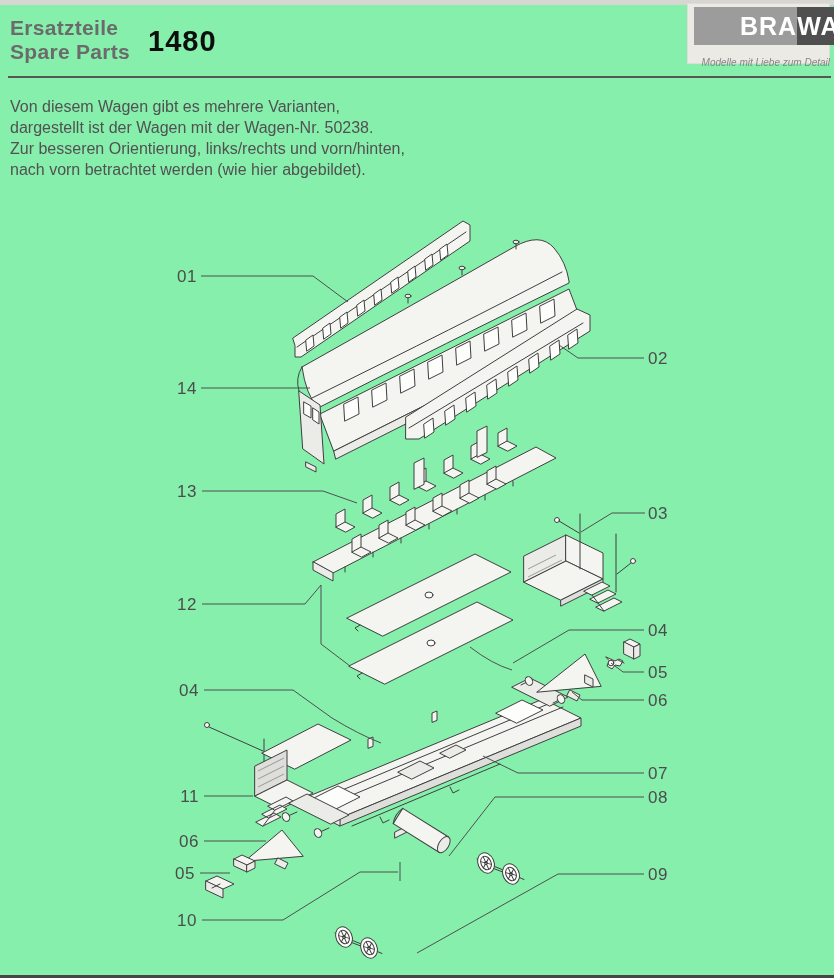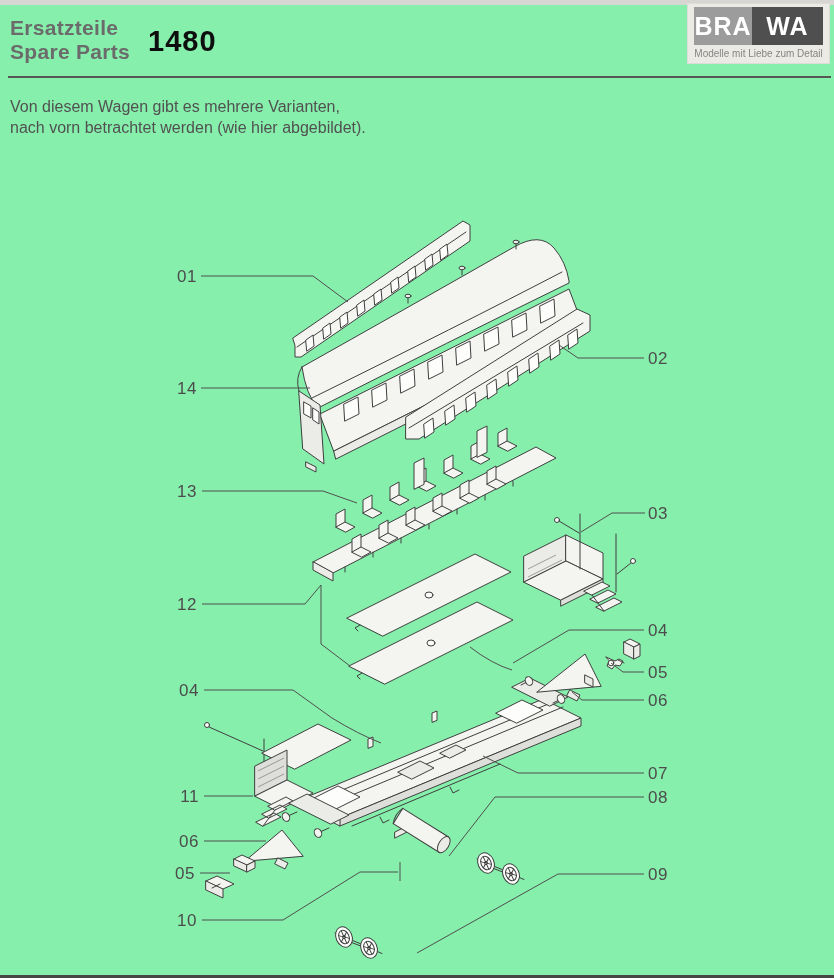--- a/index.html
+++ b/index.html
@@ -10,24 +10,24 @@
   .titles{position:absolute;left:10px;top:16px;font-size:21px;font-weight:bold;
           color:#6b6b6b;line-height:24px;letter-spacing:0.3px;}
   .model-number{position:absolute;left:148px;top:25px;font-size:29px;font-weight:bold;
           color:#0e0e0e;letter-spacing:1px;}
   .header-rule{position:absolute;left:8px;top:76px;width:823px;height:2px;background:#56565
 4;background:#565654;}
   .logo{position:absolute;left:687px;top:3px;width:143px;height:61px;background:#eceae5;
         box-shadow:inset 0 0 0 1px #dedcd6;}
   .logo-blocks{display:flex;margin:4px 7px 0 7px;height:38px;}
   .logo-bra{width:58px;background:#9c9c9c;color:#fff;font-weight:bold;font-size:25px;
-        text-align:center;line-height:38px;letter-spacing:1px;}
+        text-align:center;line-height:38px;letter-spacing:1px;padding-left:46px;}
   .logo-wa{flex:1;background:#4f4f4f;color:#fff;font-weight:bold;font-size:25px;
         text-align:center;line-height:38px;letter-spacing:1px;}
-  .logo-tagline{font-size:10px;color:#858585;text-align:center;margin-top:3px;}
+  .logo-tagline{font-size:10px;color:#858585;text-align:right;margin-top:12px;font-style:italic;}
   .note{position:absolute;left:10px;top:96px;font-size:16px;line-height:21px;color:#515151;}
   svg.diagram{position:absolute;left:0;top:0;}
   .s{stroke:#3f3f3f;stroke-width:1;fill:none;stroke-linejoin:round;stroke-linecap:round;}
   .f0{fill:#fdfdfb;}
   .f1{fill:#f4f4f1;}
   .f2{fill:#ebebe7;}
   .f3{fill:#dededa;}
   .hatch{stroke:#7a7a78;stroke-width:0.7;fill:none;}
   .lead{stroke:#4f4f4f;stroke-width:1;fill:none;}
   .callout{font-family:"Liberation Sans",sans-serif;font-size:17px;fill:#4c4c4c;letter-spacing:0.6px;}
@@ -49,20 +49,22 @@
       <div class="logo-bra">BRA</div>
       <div class="logo-wa">WA</div>
     </div>
     <div class="logo-tagline">Modelle mit Liebe zum Detail</div>
   </div>
 
   <div class="header-rule"></div>
 
   <div class="note">
     <div>Von diesem Wagen gibt es mehrere Varianten,</div>
+    <div>dargestellt ist der Wagen mit der Wagen-Nr. 50238.</div>
+    <div>Zur besseren Orientierung, links/rechts und vorn/hinten,</div>
     <div>nach vorn betrachtet werden (wie hier abgebildet).</div>
   </div>
 
   <svg class="diagram" width="834" height="978" viewBox="0 0 834 978">
     <defs>
       <g id="seat">
         <path class="s f1" d="M0,0 L0,-13 L9,-18 L9,-5 Z"></path>
         <path class="s f1" d="M0,0 L9,-5 L19,0 L10,5 Z"></path>
       </g>
       <g id="wheelset">

